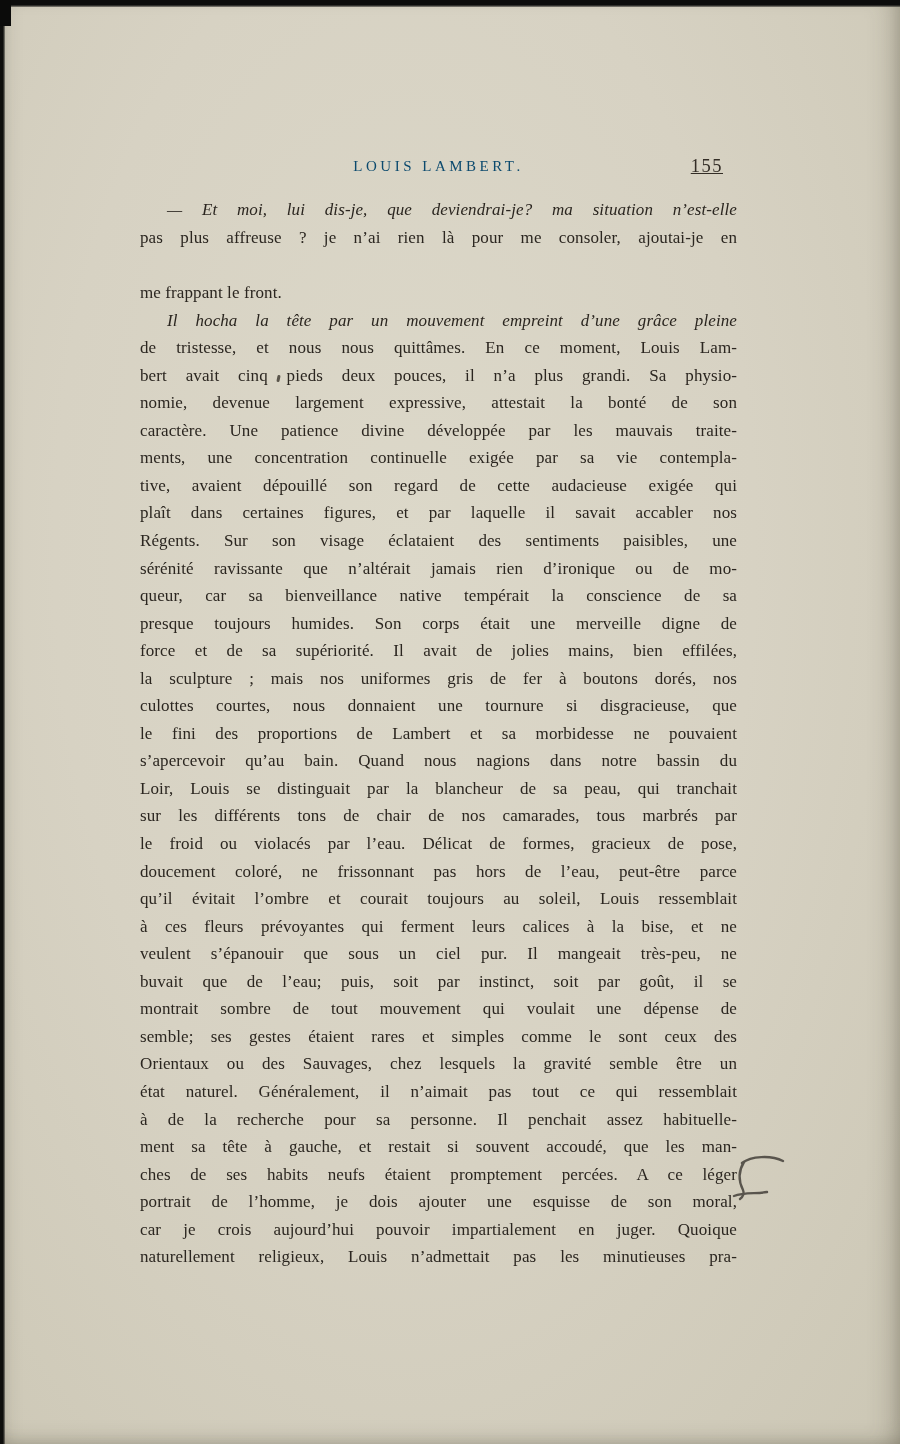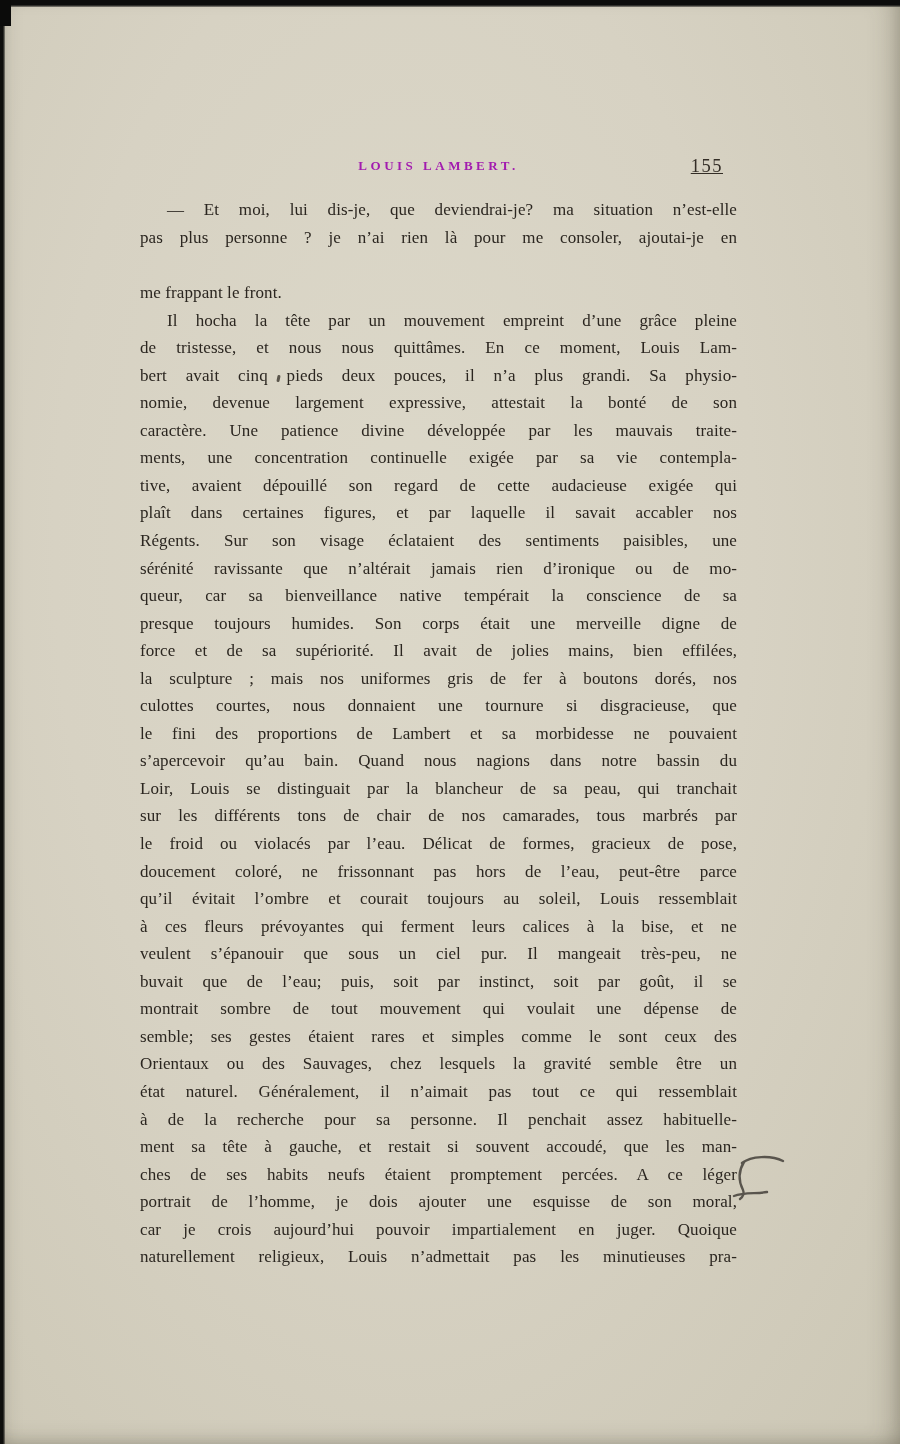--- a/index.html
+++ b/index.html
@@ -39,24 +39,24 @@
     position: absolute;
     top: 158px;
     left: 140px;
     width: 597px;
     height: 26px;
   }
   .running-title {
     position: absolute;
     left: 0; right: 0;
     text-align: center;
-    font-size: 13px;
-    font-weight: 700;
+    font-size: 15px;
+    font-weight: 400;
     letter-spacing: 3.5px;
-    color: #a21caf;
+    color: #0c4a6e;
   }
   .page-number {
     position: absolute;
     right: 14px;
     top: -2px;
     font-size: 18.5px;
     letter-spacing: 1.5px;
     color: #332d26;
     text-decoration: underline;
   }
@@ -68,21 +68,21 @@
     width: 597px;
   }
   .line {
     font-size: 17px;
     line-height: 27.55px;
     text-align: justify;
     text-align-last: justify;
     white-space: normal;
     letter-spacing: 0.1px;
   }
-  .line.indent { text-indent: 27px; }
+  .line.indent { text-indent: 27px; font-style: italic; }
   .line.para-end { text-align-last: left; margin-top: 28px; }
 
   .ink-speck {
     position: absolute;
     left: 277px; top: 375px;
     width: 3px; height: 7px;
     background: #3a352c;
     border-radius: 2px;
     transform: rotate(12deg);
     opacity: .8;
@@ -105,21 +105,21 @@
 <div class="edge-left"></div>
 <div class="edge-corner"></div>
 
 <div class="header-row">
   <div class="running-title">LOUIS LAMBERT.</div>
   <div class="page-number">155</div>
 </div>
 
 <main class="text-block">
   <div class="line indent">— Et moi, lui dis-je, que deviendrai-je? ma situation n’est-elle</div>
-  <div class="line">pas plus personne ? je n’ai rien là pour me consoler, ajoutai-je en</div>
+  <div class="line">pas plus affreuse ? je n’ai rien là pour me consoler, ajoutai-je en</div>
   <div class="line para-end">me frappant le front.</div>
   <div class="line indent">Il hocha la tête par un mouvement empreint d’une grâce pleine</div>
   <div class="line">de tristesse, et nous nous quittâmes. En ce moment, Louis Lam-</div>
   <div class="line">bert avait cinq pieds deux pouces, il n’a plus grandi. Sa physio-</div>
   <div class="line">nomie, devenue largement expressive, attestait la bonté de son</div>
   <div class="line">caractère. Une patience divine développée par les mauvais traite-</div>
   <div class="line">ments, une concentration continuelle exigée par sa vie contempla-</div>
   <div class="line">tive, avaient dépouillé son regard de cette audacieuse exigée qui</div>
   <div class="line">plaît dans certaines figures, et par laquelle il savait accabler nos</div>
   <div class="line">Régents. Sur son visage éclataient des sentiments paisibles, une</div>

